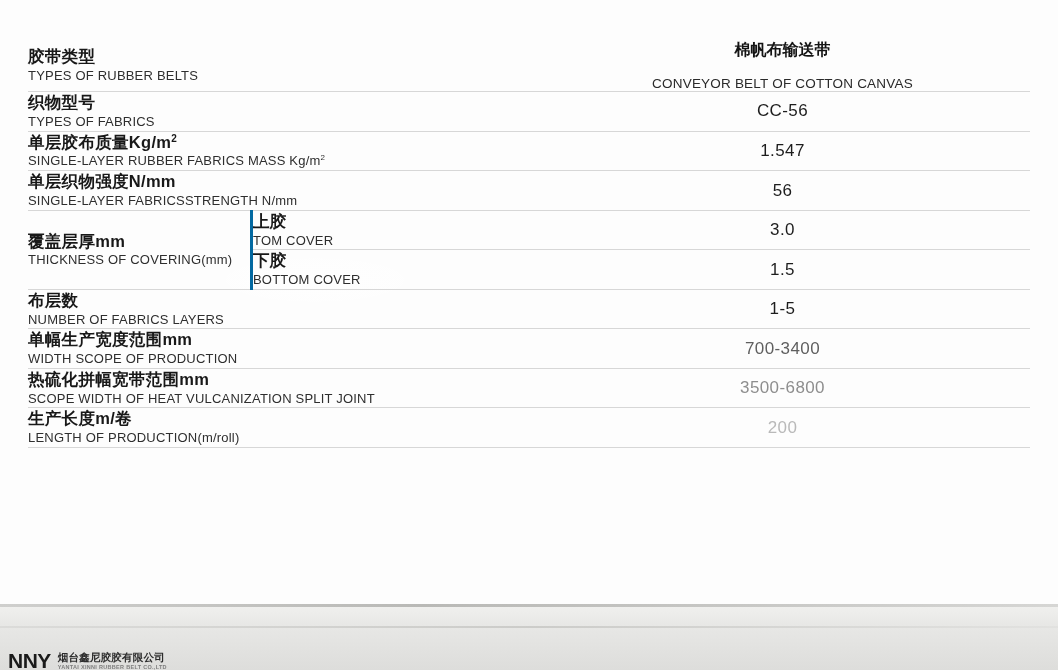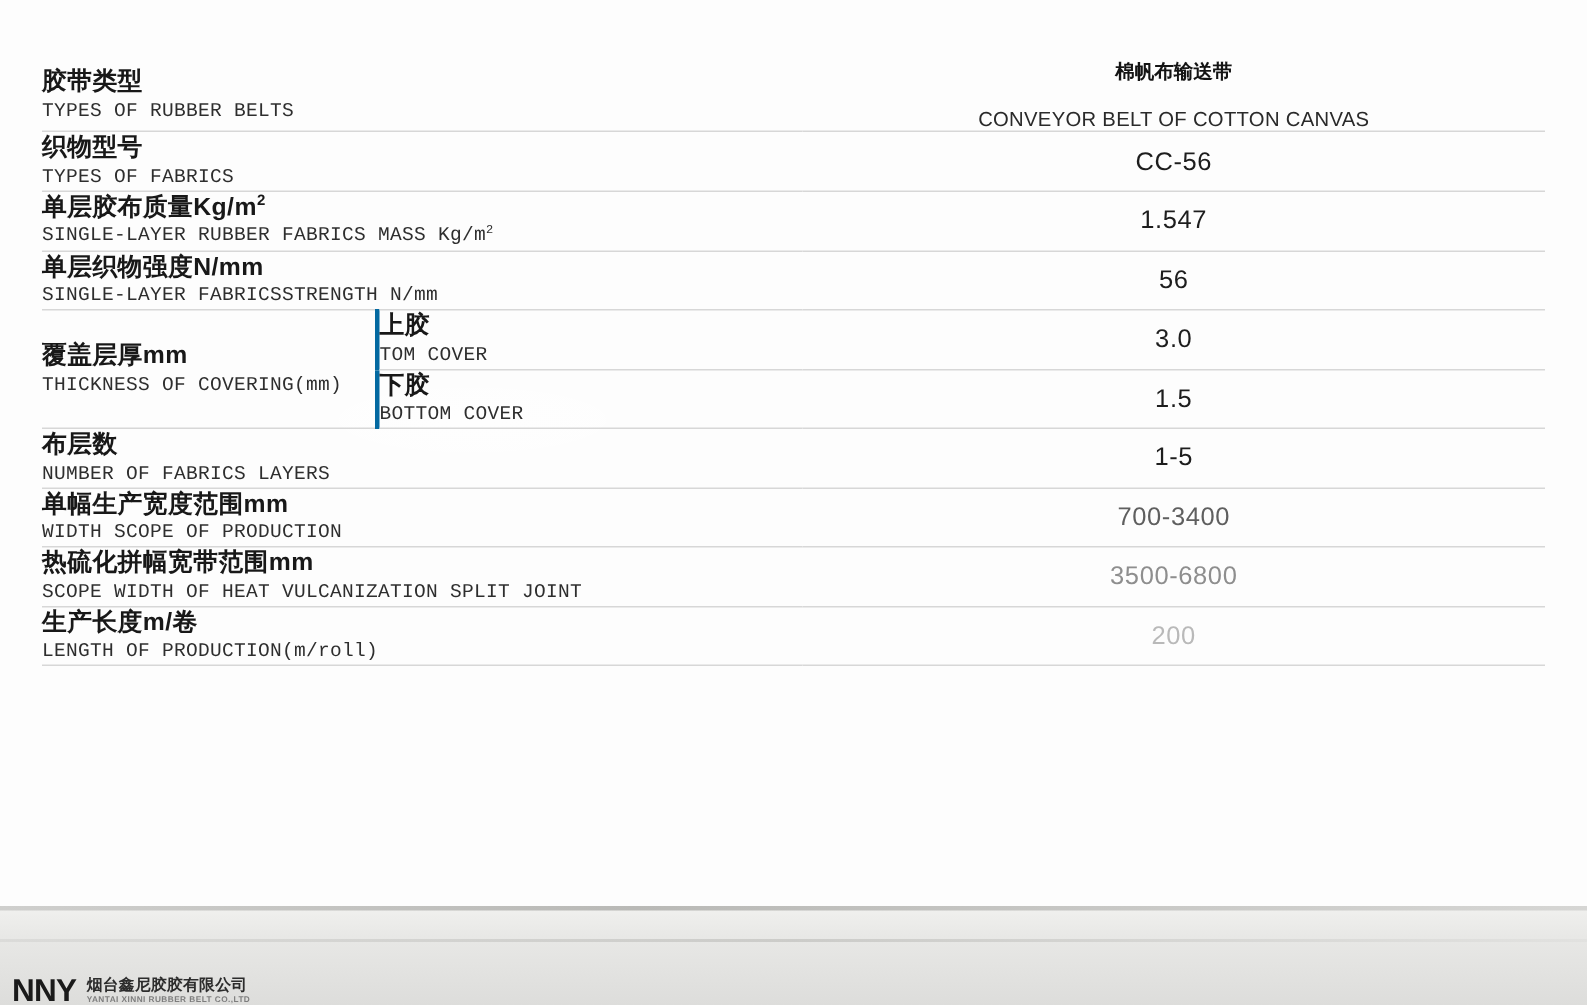--- a/index.html
+++ b/index.html
@@ -59,42 +59,41 @@
     line-height: 1.25;
     color: #181818;
     letter-spacing: 0.3px;
   }
   .en {
     font-size: 13px;
     line-height: 1.3;
     color: #2e2e2e;
     letter-spacing: 0.2px;
     margin-top: 1px;
-    font-family: Liberation Mono, monospace;
   }
   .en sup {
     font-size: 8px;
     vertical-align: super;
   }
   .cn sup {
     font-size: 10px;
     vertical-align: super;
   }
 
   .val {
     font-size: 17px;
     color: #1d1d1d;
     letter-spacing: 0.4px;
   }
   .val.fade1 { color: #5f5f5f; }
   .val.fade2 { color: #8e8e8e; }
   .val.fade3 { color: #b9b9b9; }
 
   .header-cn {
-    font-size: 13px;
+    font-size: 16px;
     font-weight: bold;
     color: #141414;
     line-height: 1.25;
   }
   .header-en {
     font-size: 13.5px;
     color: #2a2a2a;
     text-align: center;
     letter-spacing: 0.2px;
     margin-top: 16px;

